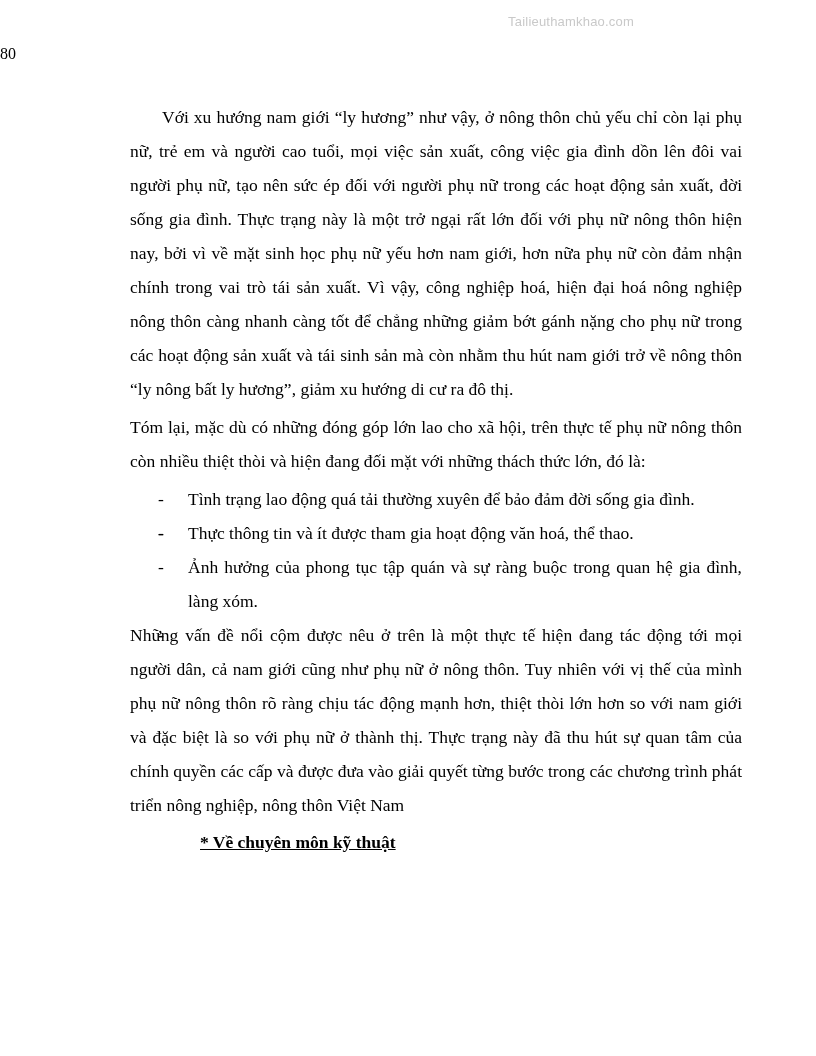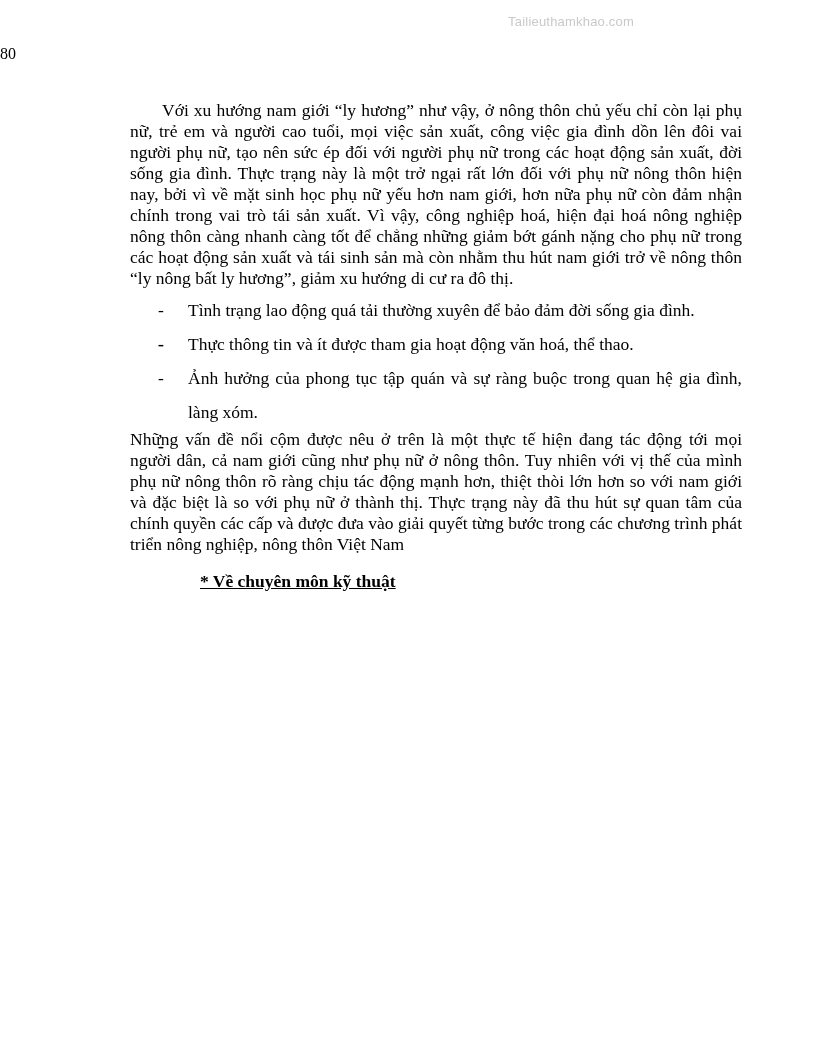--- a/index.html
+++ b/index.html
@@ -40,21 +40,21 @@
   }
   .content {
     position: absolute;
     top: 100px;
     left: 130px;
     width: 612px;
   }
   p.para {
     margin: 0 0 4px 0;
     font-size: 17.5px;
-    line-height: 21px;
+    line-height: 34px;
     text-align: justify;
     text-justify: inter-word;
   }
   p.para.indent {
     text-indent: 32px;
   }
   ul.bullets {
     list-style: none;
     margin: 0;
     padding: 0;
@@ -65,21 +65,21 @@
     font-size: 17.5px;
     line-height: 34px;
     text-align: justify;
   }
   ul.bullets li .dash {
     position: absolute;
     left: 28px;
     top: 0;
   }
   .heading {
-    margin-top: 10px;
+    margin-top: 4px;
     padding-left: 70px;
     font-size: 17.5px;
     line-height: 32px;
     font-weight: bold;
   }
   .heading span.u {
     text-decoration: underline;
   }
 </style>
 </head>
@@ -88,20 +88,21 @@
 <div class="page">
 
   <div class="watermark">Tailieuthamkhao.com</div>
 
   <div class="page-number">80</div>
 
   <div class="content">
 
     <p class="para indent">Với xu hướng nam giới “ly hương” như vậy, ở nông thôn chủ yếu chỉ còn lại phụ nữ, trẻ em và người cao tuổi, mọi việc sản xuất, công việc gia đình dồn lên đôi vai người phụ nữ, tạo nên sức ép đối với người phụ nữ trong các hoạt động sản xuất, đời sống gia đình. Thực trạng này là một trở ngại rất lớn đối với phụ nữ nông thôn hiện nay, bởi vì về mặt sinh học phụ nữ yếu hơn nam giới, hơn nữa phụ nữ còn đảm nhận chính trong vai trò tái sản xuất. Vì vậy, công nghiệp hoá, hiện đại hoá nông nghiệp nông thôn càng nhanh càng tốt để chẳng những giảm bớt gánh nặng cho phụ nữ trong các hoạt động sản xuất và tái sinh sản mà còn nhằm thu hút nam giới trở về nông thôn “ly nông bất ly hương”, giảm xu hướng di cư ra đô thị.</p>
 
+    <p class="para">Tóm lại, mặc dù có những đóng góp lớn lao cho xã hội, trên thực tế phụ nữ nông thôn còn nhiều thiệt thòi và hiện đang đối mặt với những thách thức lớn, đó là:</p>
 
     <ul class="bullets">
       <li>
         <span class="dash">-</span>
         <span>Tình trạng lao động quá tải thường xuyên để bảo đảm đời sống gia đình.</span>
       </li>
       <li>
         <span class="dash">-</span>
       </li>
       <li>

